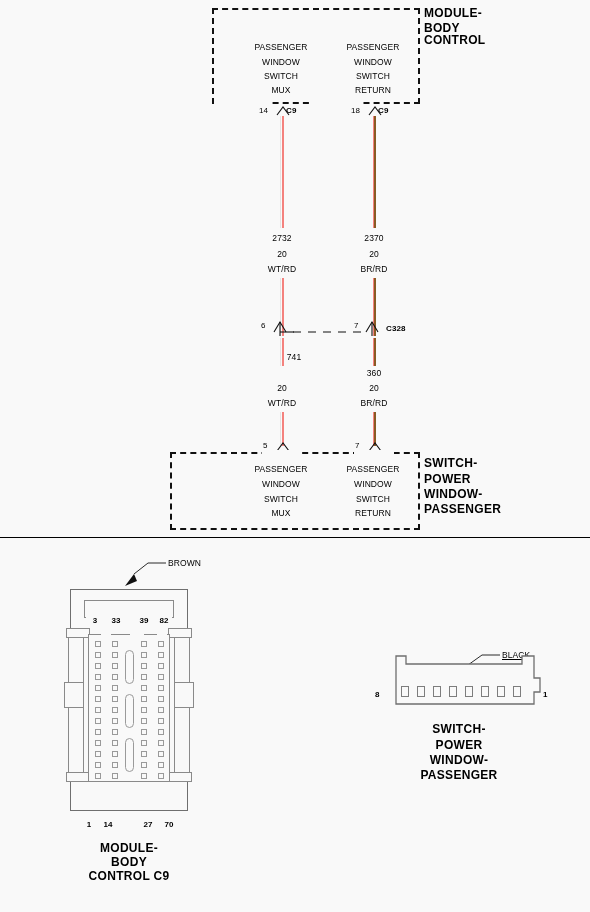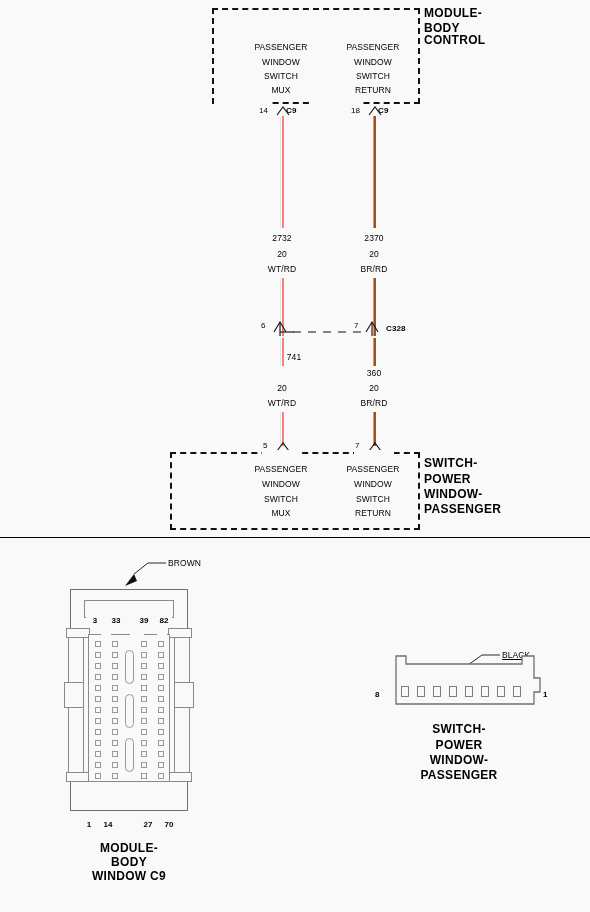--- a/index.html
+++ b/index.html
@@ -337,21 +337,21 @@
   <div class="slot" style="left:125px; top:694px; height:34px;"></div>
   <div class="slot" style="left:125px; top:738px; height:34px;"></div>
 
   <div class="txt pinb ctr" style="left:89px; top:820px;">1</div>
   <div class="txt pinb ctr" style="left:108px; top:820px;">14</div>
   <div class="txt pinb ctr" style="left:148px; top:820px;">27</div>
   <div class="txt pinb ctr" style="left:169px; top:820px;">70</div>
 
   <div class="txt bold ctr" style="left:129px; top:841px;">MODULE-</div>
   <div class="txt bold ctr" style="left:129px; top:855px;">BODY</div>
-  <div class="txt bold ctr" style="left:129px; top:869px;">WINDOW C9</div>
+  <div class="txt bold ctr" style="left:129px; top:869px;">CONTROL C9</div>
 
   <div class="txt" style="left:502px; top:650px;text-decoration:underline;">BLACK</div>
   <svg class="abs" style="left:452px; top:648px;" width="50" height="32" viewBox="0 0 50 32">
     <line x1="48" y1="7" x2="30" y2="7" stroke="#2b2b2b" stroke-width="1"></line>
     <line x1="30" y1="7" x2="16" y2="17" stroke="#2b2b2b" stroke-width="1"></line>
     <polygon points="16,17 7,29 19,24" fill="#111"></polygon>
   </svg>
 
   <svg class="abs" style="left:394px; top:654px;" width="148" height="56" viewBox="0 0 148 56">
     <path d="M2,24 L2,2 L12,2 L12,10 L128,10 L128,2 L140,2 L140,24 L146,24 L146,38 L140,38 L140,50 L2,50 Z" fill="#f9f9f9" stroke="#6f6f6f" stroke-width="1.3" stroke-linejoin="miter"></path>

